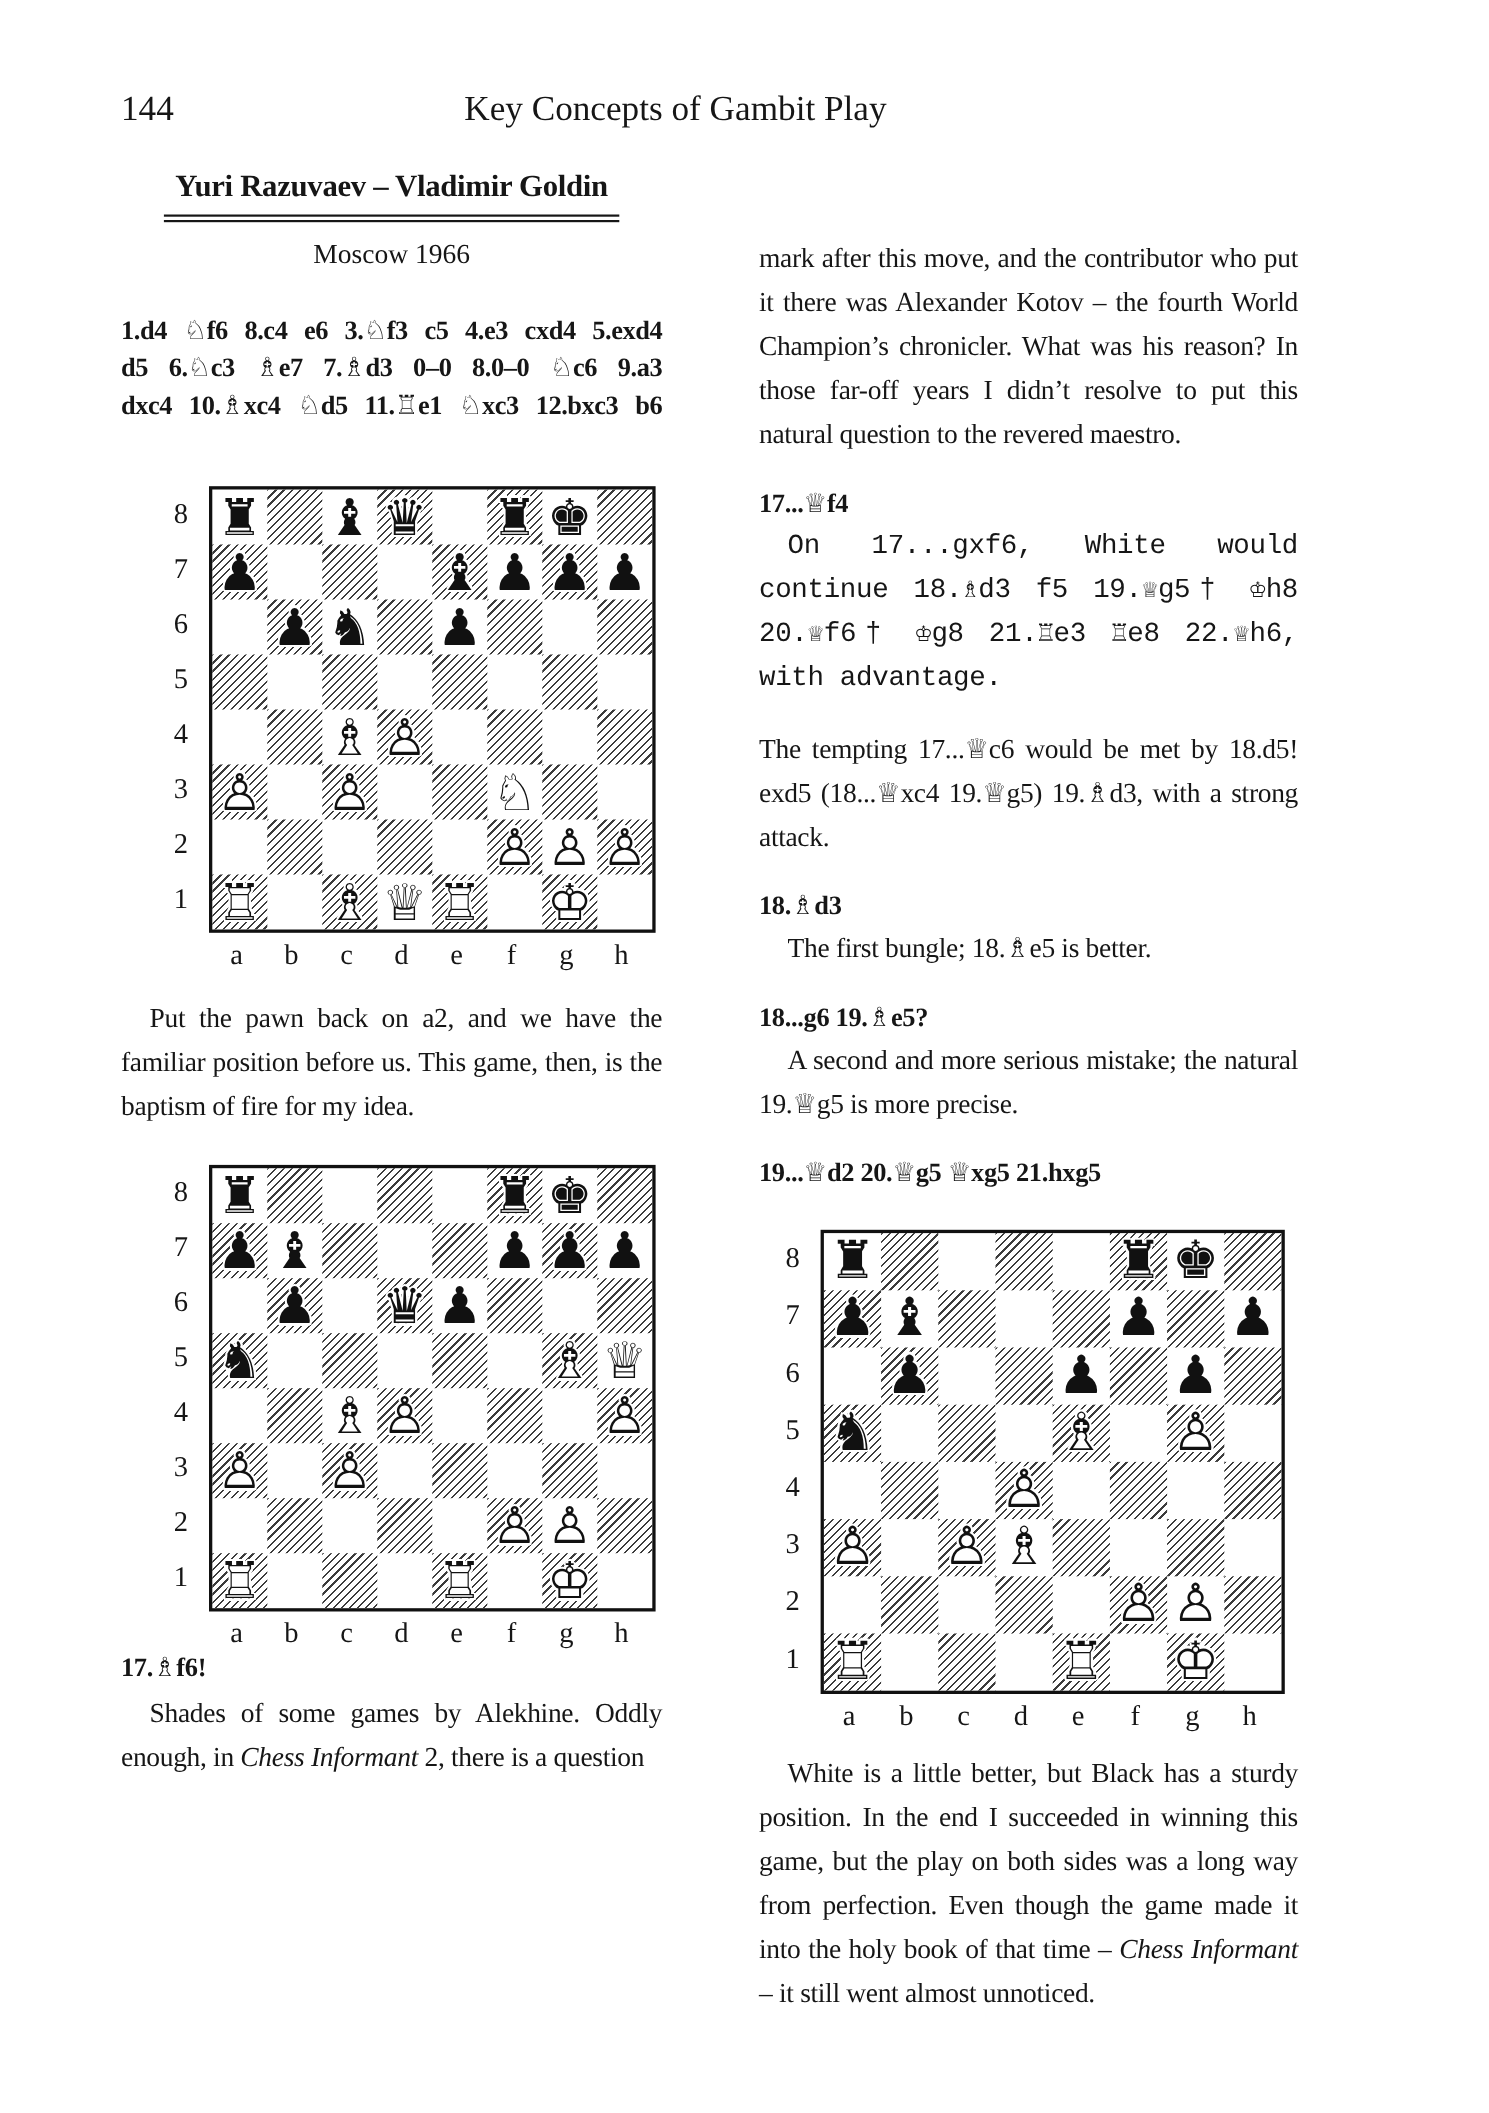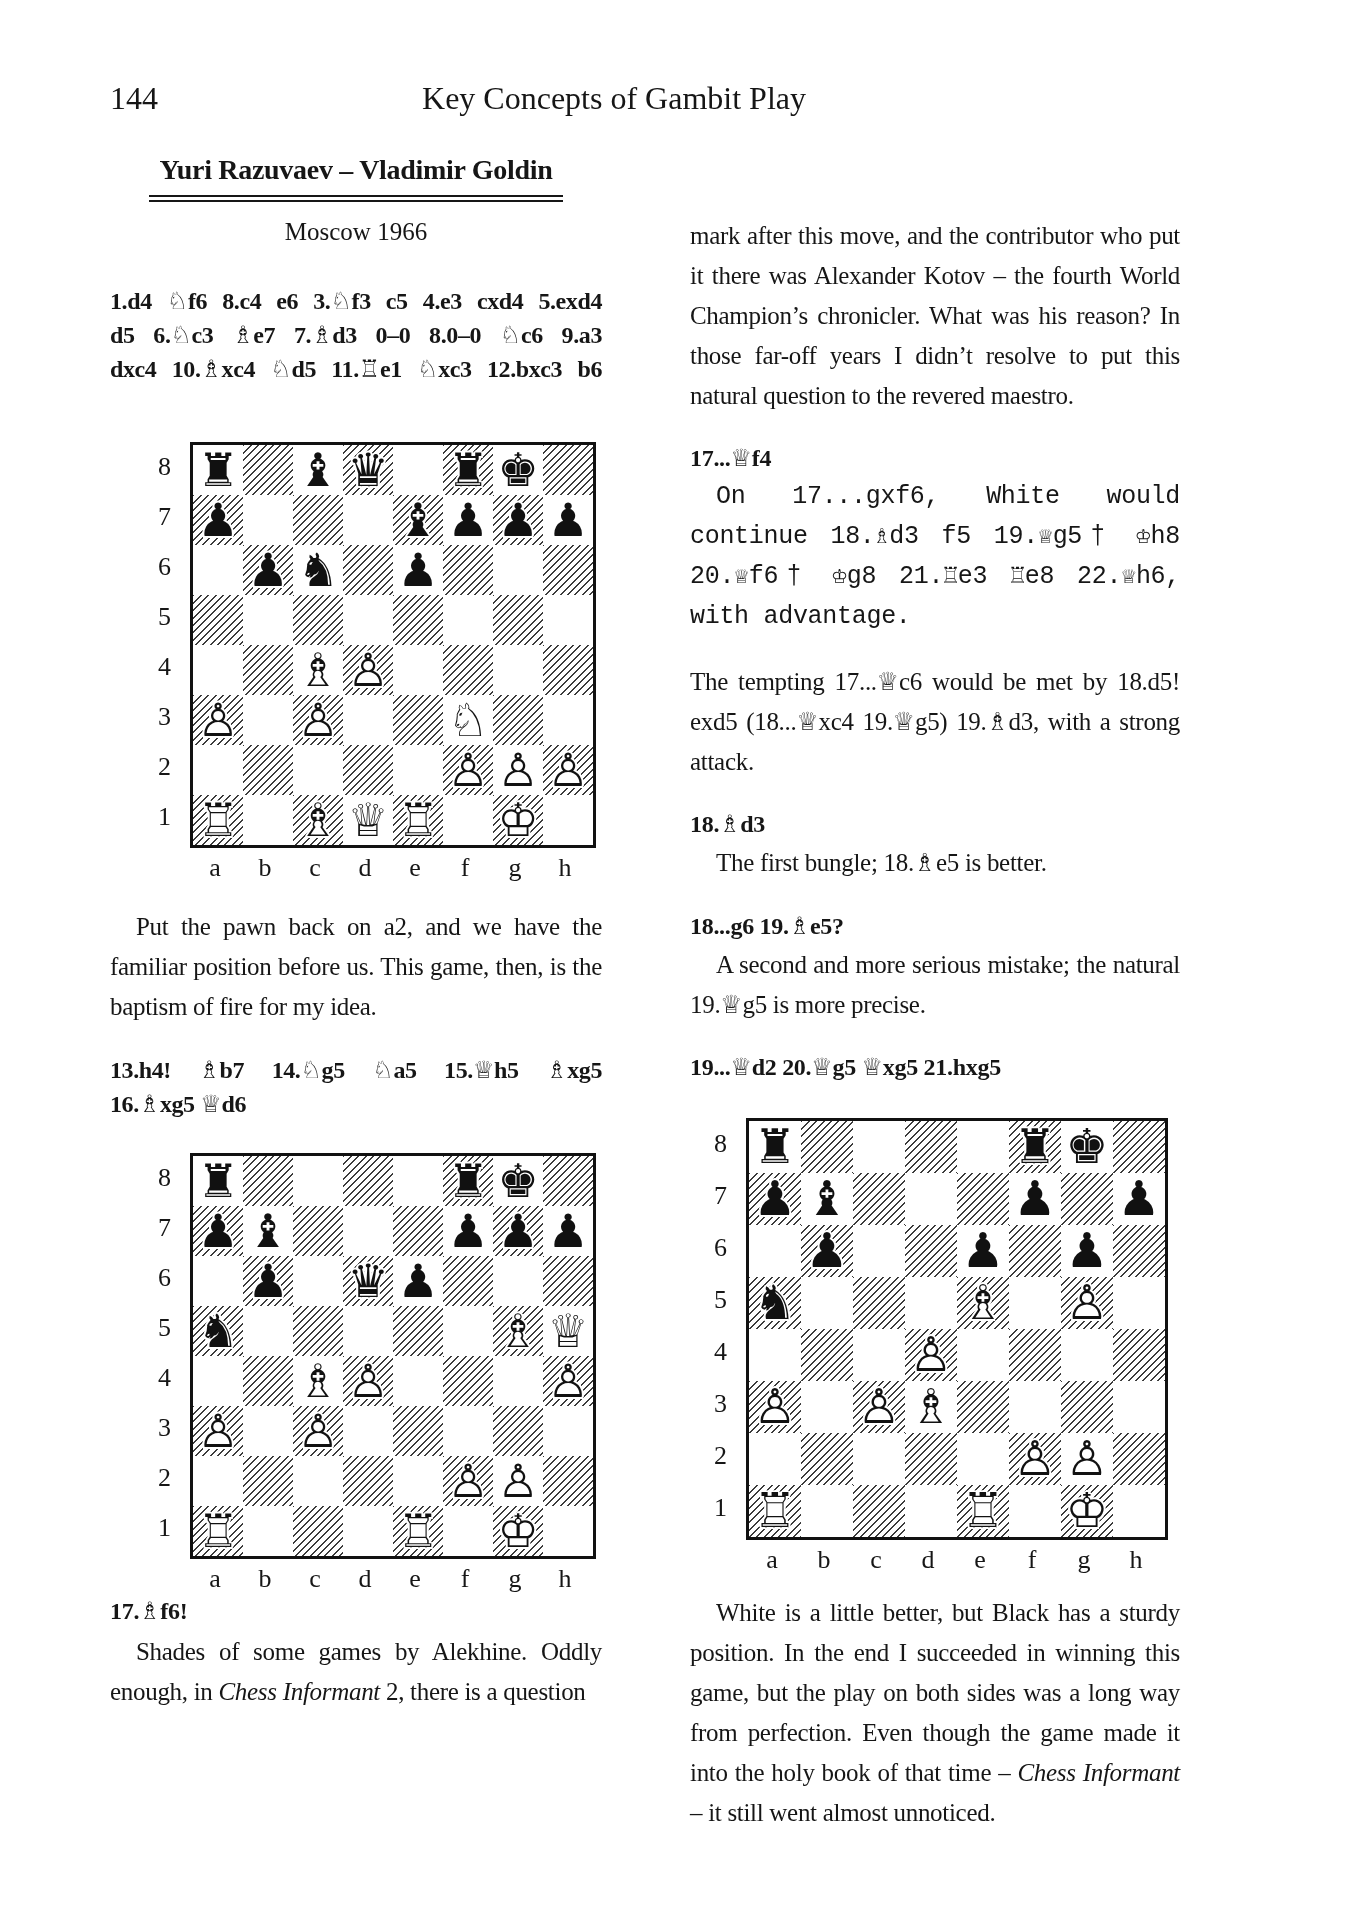--- a/index.html
+++ b/index.html
@@ -266,24 +266,20 @@
         <span>d</span>
         <span>e</span>
         <span>f</span>
         <span>g</span>
         <span>h</span>
       </div>
   </figure>
 
   <p class="para ind lc-para1">Put the pawn back on a2, and we have the familiar position before us. This game, then, is the baptism of fire for my idea.</p>
 
-  <div class="moves lc-moves2">
-      <div class="mline fill">13.h4! ♗b7 14.♘g5 ♘a5 15.♕h5 ♗xg5</div>
-      <div class="mline">16.♗xg5 ♕d6</div>
-    </div>
 
   <figure class="diagram d2">
     <div class="dgrid">
       <div class="ranklabels">
           <span>8</span>
           <span>7</span>
           <span>6</span>
           <span>5</span>
           <span>4</span>
           <span>3</span>

